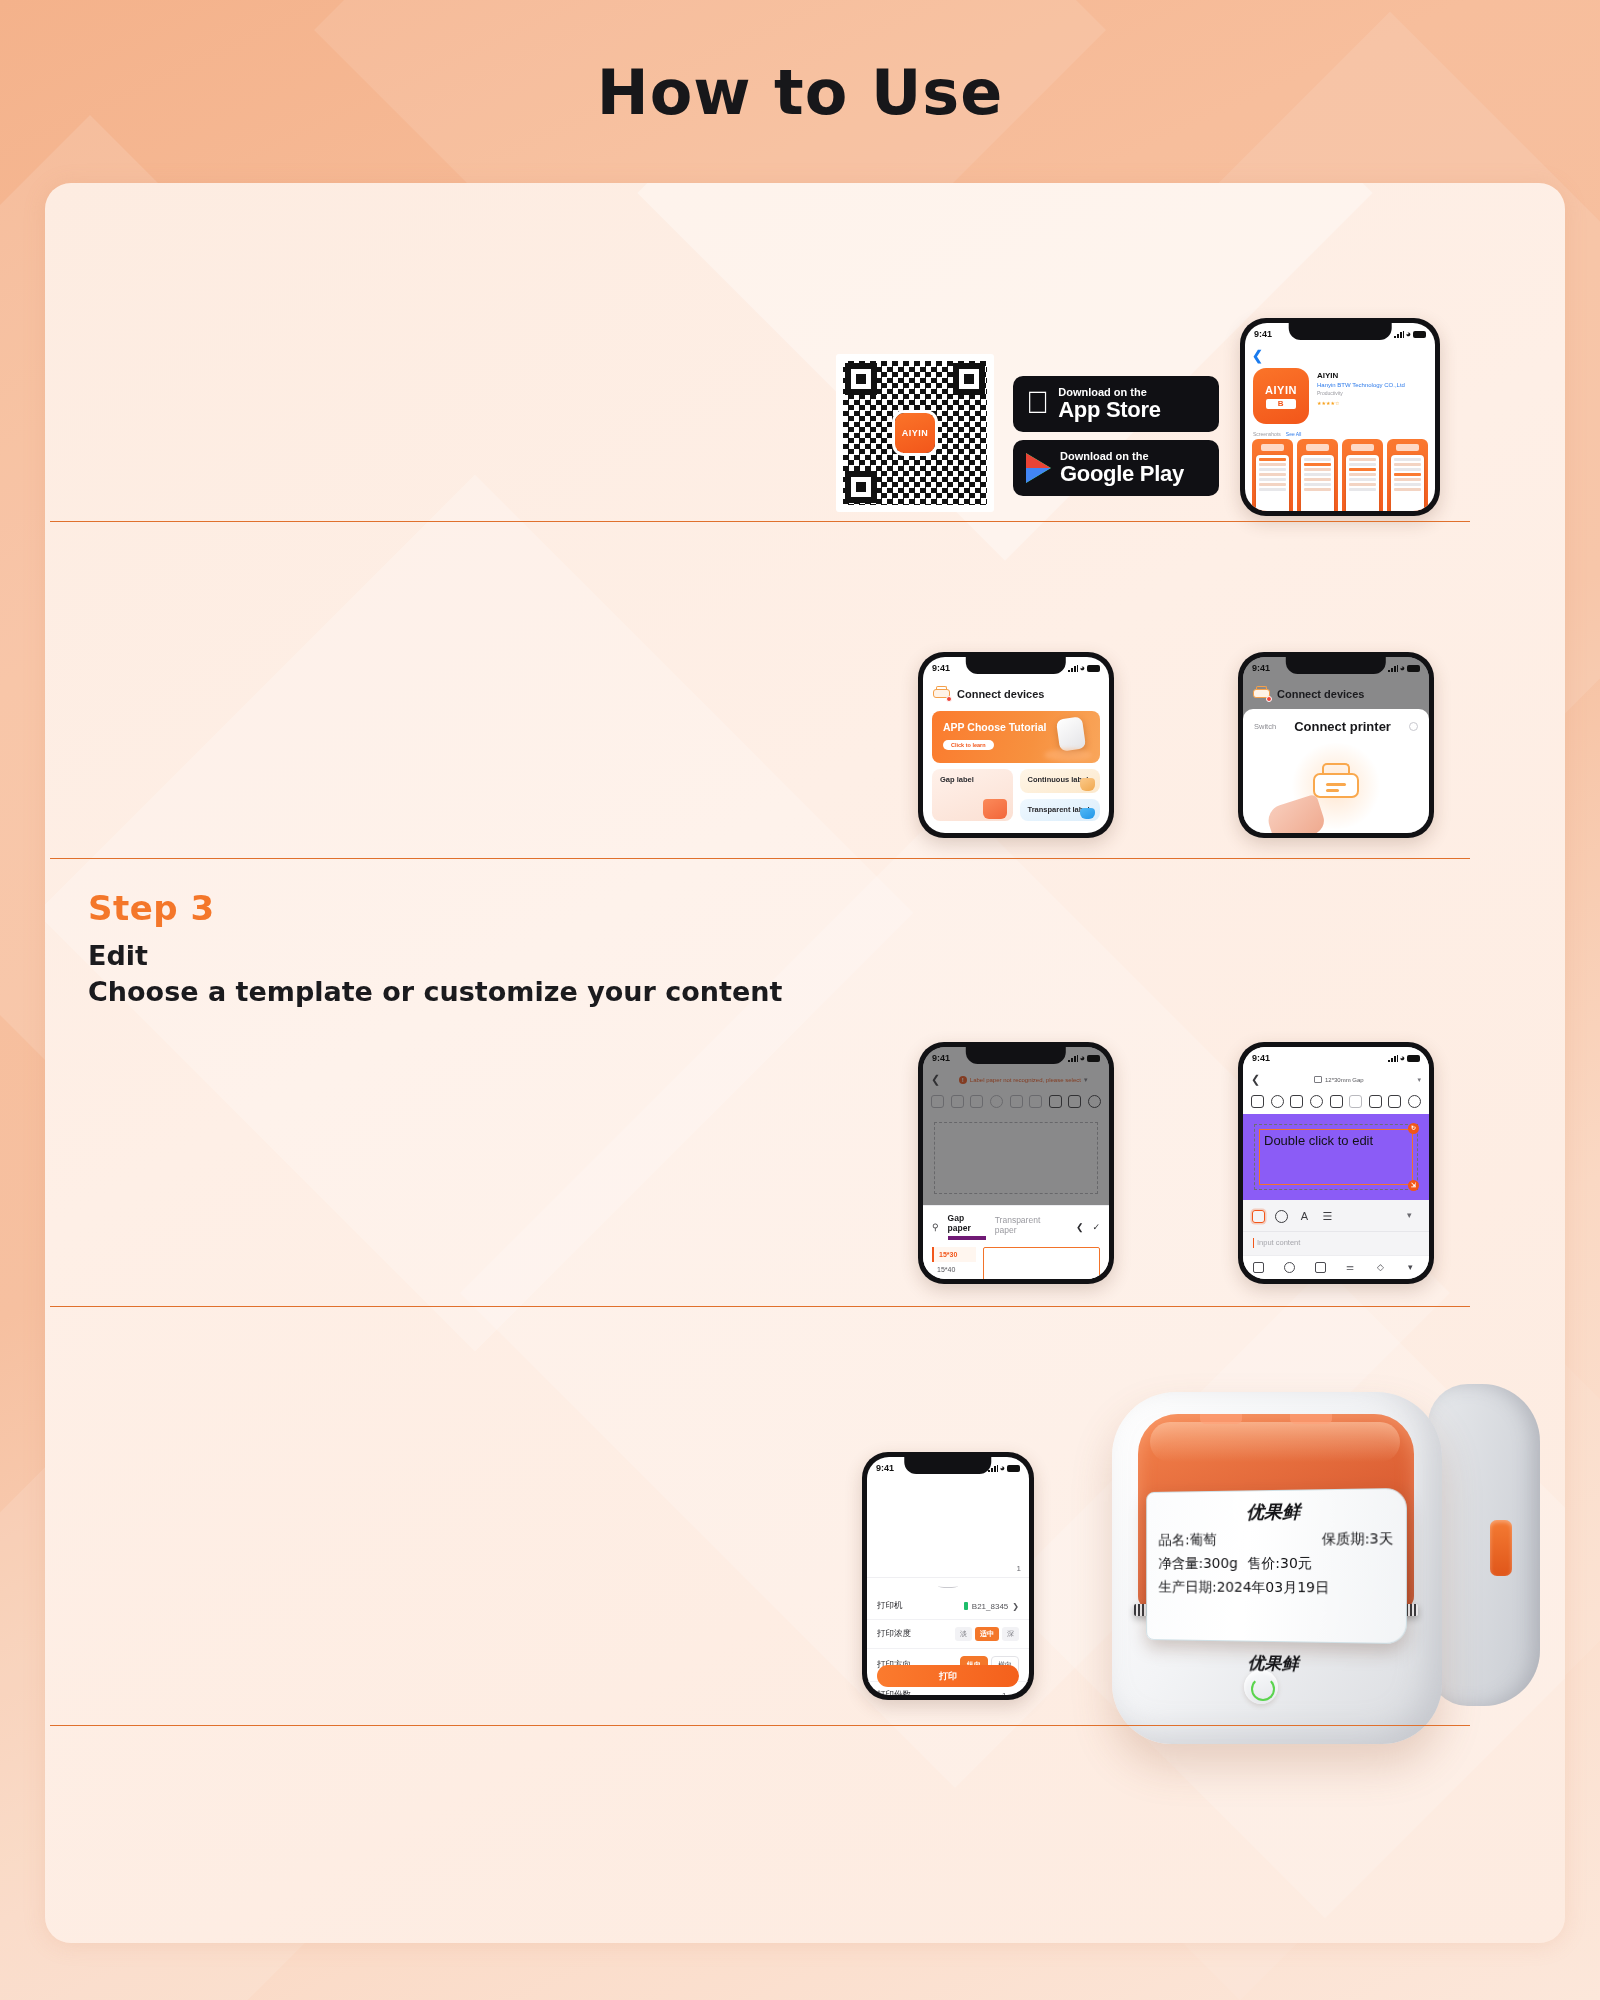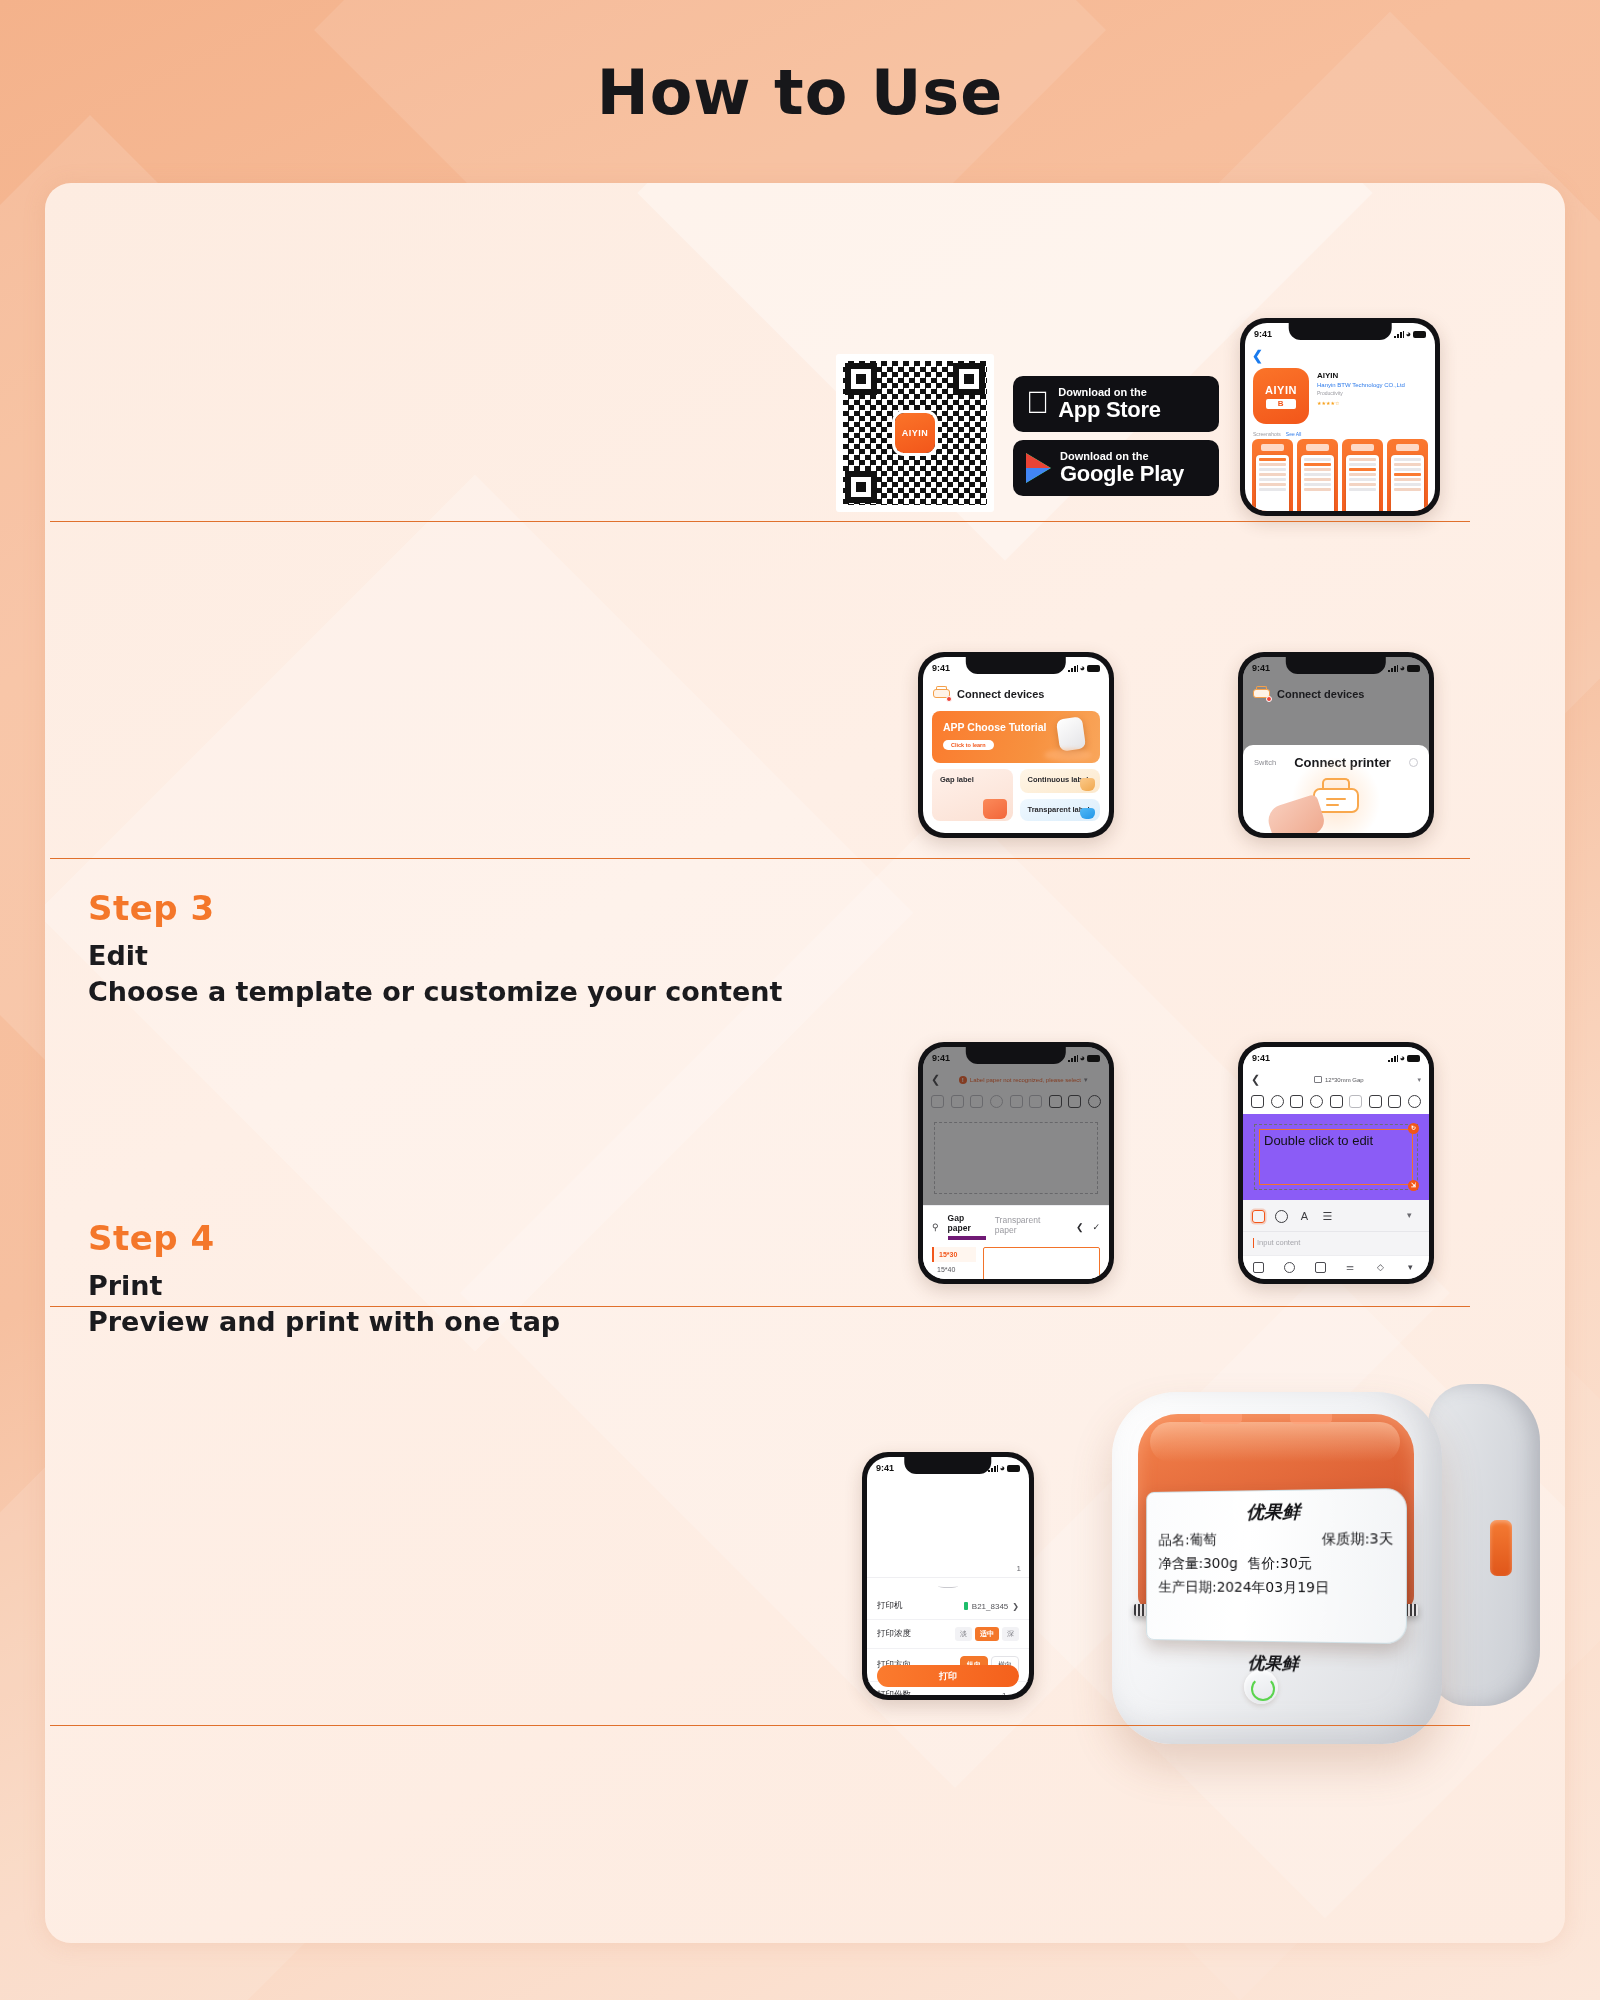--- a/index.html
+++ b/index.html
@@ -201,21 +201,21 @@
     background: linear-gradient(150deg,#FBC98A,#F0A84E); }
   .roll.bl { width: 15px; height: 11px; right: 5px; bottom: 2px;
     background: linear-gradient(150deg,#52B8F5,#2196E8); }
 
   .dim-overlay {
     position: absolute; inset: 0; background: rgba(40,40,42,.55); z-index: 4;
   }
   .cd-head-dim { position: relative; z-index: 5; }
   .sheet {
     position: absolute; left: 0; right: 0; bottom: 0; top: 52px; z-index: 5;
-    background: #fff; border-radius: 10px 10px 0 0; margin-top: 36px;
+    background: #fff; border-radius: 10px 10px 0 0;
   }
   .sheet-row {
     display: flex; align-items: center; justify-content: space-between;
     padding: 10px 11px 8px;
   }
   .sheet-row .sw { font-size: 7.5px; color: #8C8C92; }
   .sheet-row .ti { font-size: 13px; font-weight: 700; color: #18181B; }
   .sheet-row .ref {
     width: 9px; height: 9px; border: 1.3px solid #C8C8CE; border-radius: 50%;
   }
@@ -855,25 +855,20 @@
         <span class="bi"></span>
         <span class="bi n">⚌</span>
         <span class="bi n">◇</span>
         <span class="bi n">▾</span>
       </div>
     </div>
   </div>
 
   <div class="divider" style="top:1306px;"></div>
 
-  <div class="step-text" style="left:88px; top:1218px;">
-    <div class="step-label">Step 4</div>
-    <div class="step-line">Print</div>
-    <div class="step-line">Preview and print with one tap</div>
-  </div>
 
   <div class="phone p4">
     <div class="phone-screen">
       <div class="notch"></div>
       <div class="statusbar">
         <span>9:41</span>
         <span class="sb-right">
           <span class="sig"></span>
           <span class="wifi">◕</span>
           <span class="batt"></span>

